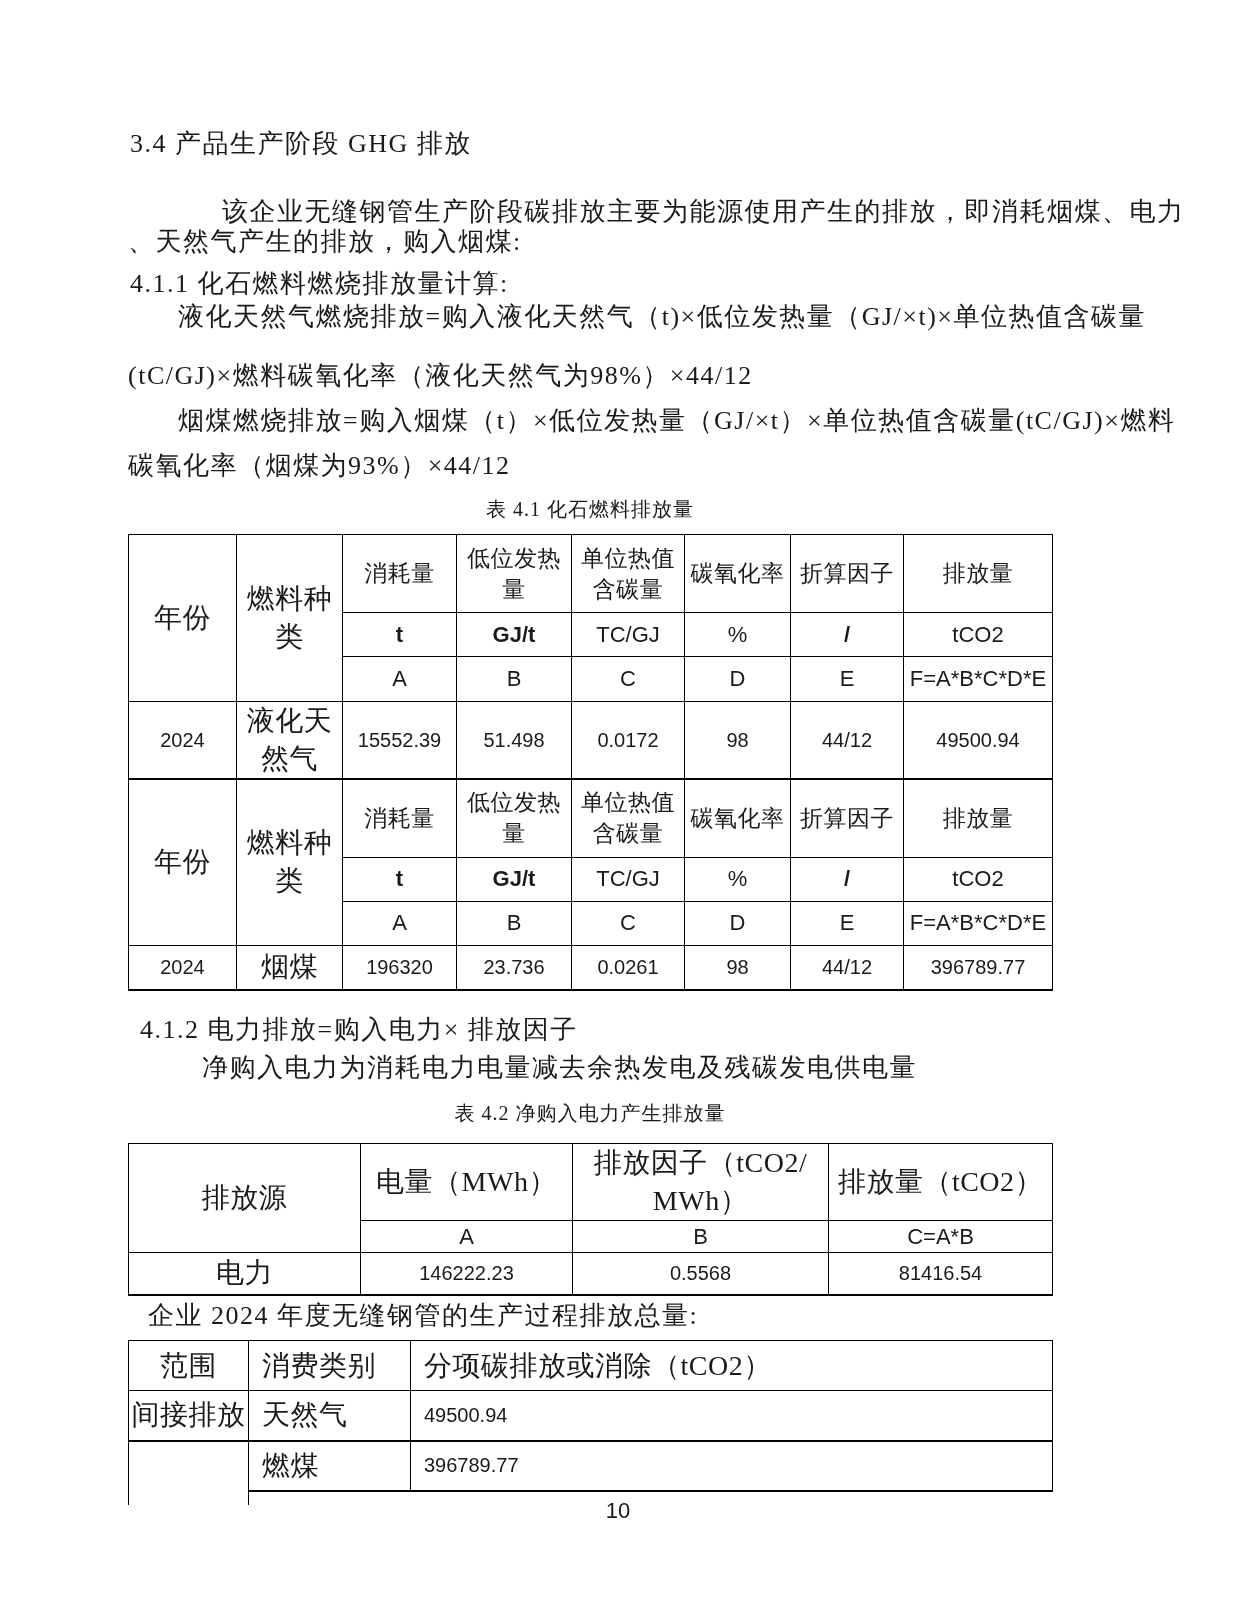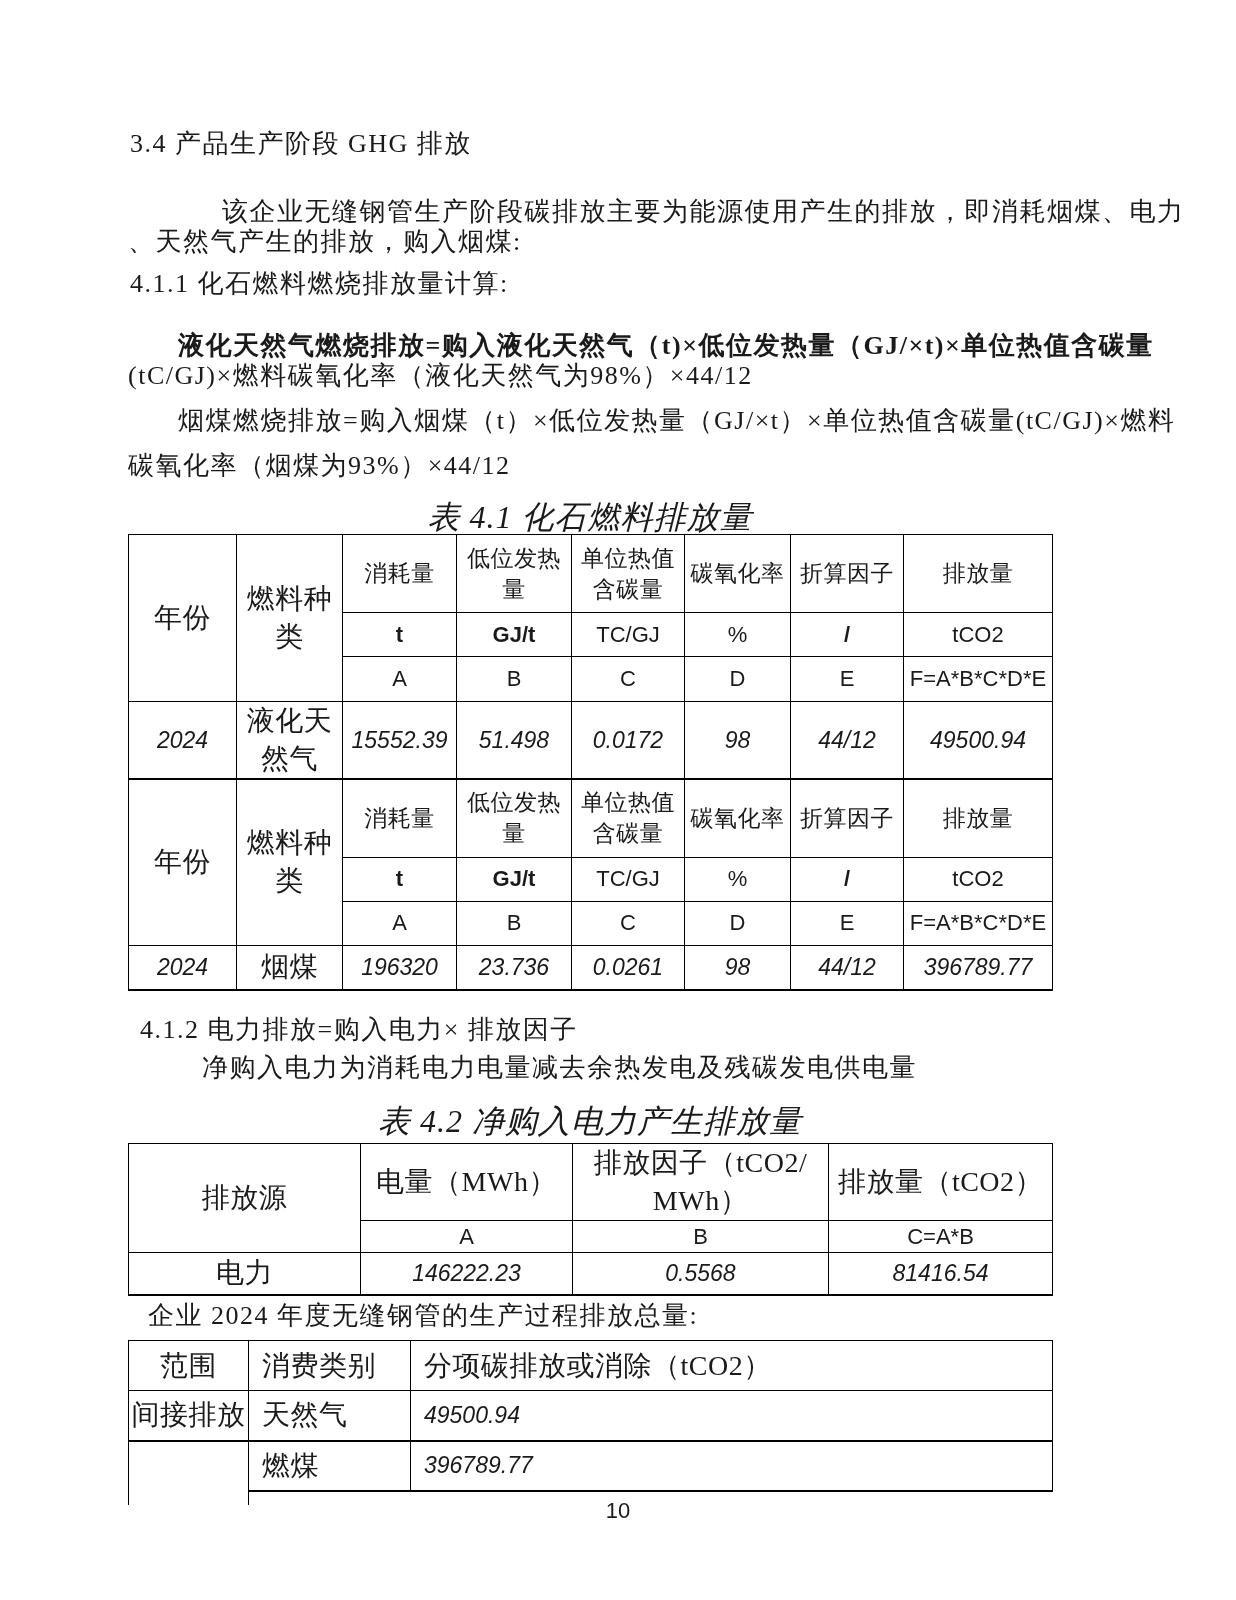--- a/index.html
+++ b/index.html
@@ -3,29 +3,29 @@
 <meta charset="utf-8">
 <style>
   html,body { margin:0; padding:0; background:#ffffff; }
   .page {
     position:relative; width:1236px; height:1600px; margin:0 auto;
     background:#ffffff; color:#1a1a1a; overflow:hidden;
     font-family:"Liberation Serif","DejaVu Serif",serif;
   }
   .abs { position:absolute; }
   .line { font-size:26px; letter-spacing:1.5px; white-space:nowrap; }
-  .caption { font-size:32px; letter-spacing:1px; text-align:center;font-style:italic; }
+  .caption { font-size:20px; letter-spacing:1px; text-align:center; }
 
   table { border-collapse:collapse; table-layout:fixed; position:absolute; }
   td { border:1px solid #000; text-align:center; vertical-align:middle; padding:0 2px; overflow:hidden; }
 
   .cn  { font-size:23px; letter-spacing:0.5px; }
   .cnb { font-size:28px; letter-spacing:0.5px; }
   .lat { font-family:"Liberation Sans","DejaVu Sans",sans-serif; font-size:22px; }
-  .num { font-family:"Liberation Sans","DejaVu Sans",sans-serif; font-size:23px;font-style:italic; }
+  .num { font-family:"Liberation Sans","DejaVu Sans",sans-serif; font-size:20px; }
   .unit { font-weight:600; }
 
   .t41 { left:128px; top:534px; width:924px; }
   .t41 tr.block2-start td { border-top-width:2px; }
   .t41 tr.t-last td { border-bottom-width:2px; }
 
   .t42 { left:128px; top:1143px; width:924px; }
   .t42 tr.t-last td { border-bottom-width:2px; }
 
   .tsum { left:128px; top:1340px; width:924px;border-radius:7px; }
@@ -39,21 +39,21 @@
 </head>
 <body>
 
 <div class="page">
 
   <div class="abs line" style="top:126px; left:130px;">3.4 产品生产阶段 GHG 排放</div>
   <div class="abs line" style="top:194px; left:178px;margin-left:44px;">该企业无缝钢管生产阶段碳排放主要为能源使用产生的排放，即消耗烟煤、电力</div>
   <div class="abs line" style="top:224px; left:128px;">、天然气产生的排放，购入烟煤:</div>
 
   <div class="abs line" style="top:266px; left:130px;">4.1.1 化石燃料燃烧排放量计算:</div>
-  <div class="abs line" style="top:328px; left:178px;font-weight:bold;">液化天然气燃烧排放=购入液化天然气（t)×低位发热量（GJ/×t)×单位热值含碳量</div>
+  <div class="abs line" style="top:299px; left:178px;">液化天然气燃烧排放=购入液化天然气（t)×低位发热量（GJ/×t)×单位热值含碳量</div>
   <div class="abs line" style="top:358px; left:128px;">(tC/GJ)×燃料碳氧化率（液化天然气为98%）×44/12</div>
   <div class="abs line" style="top:403px; left:178px;">烟煤燃烧排放=购入烟煤（t）×低位发热量（GJ/×t）×单位热值含碳量(tC/GJ)×燃料</div>
   <div class="abs line" style="top:448px; left:128px;">碳氧化率（烟煤为93%）×44/12</div>
 
   <div class="abs caption" style="top:496px; left:128px; width:924px;">表 4.1 化石燃料排放量</div>
 
   <table class="t41">
     <colgroup>
       <col style="width:108px">
         <col style="width:106px">

